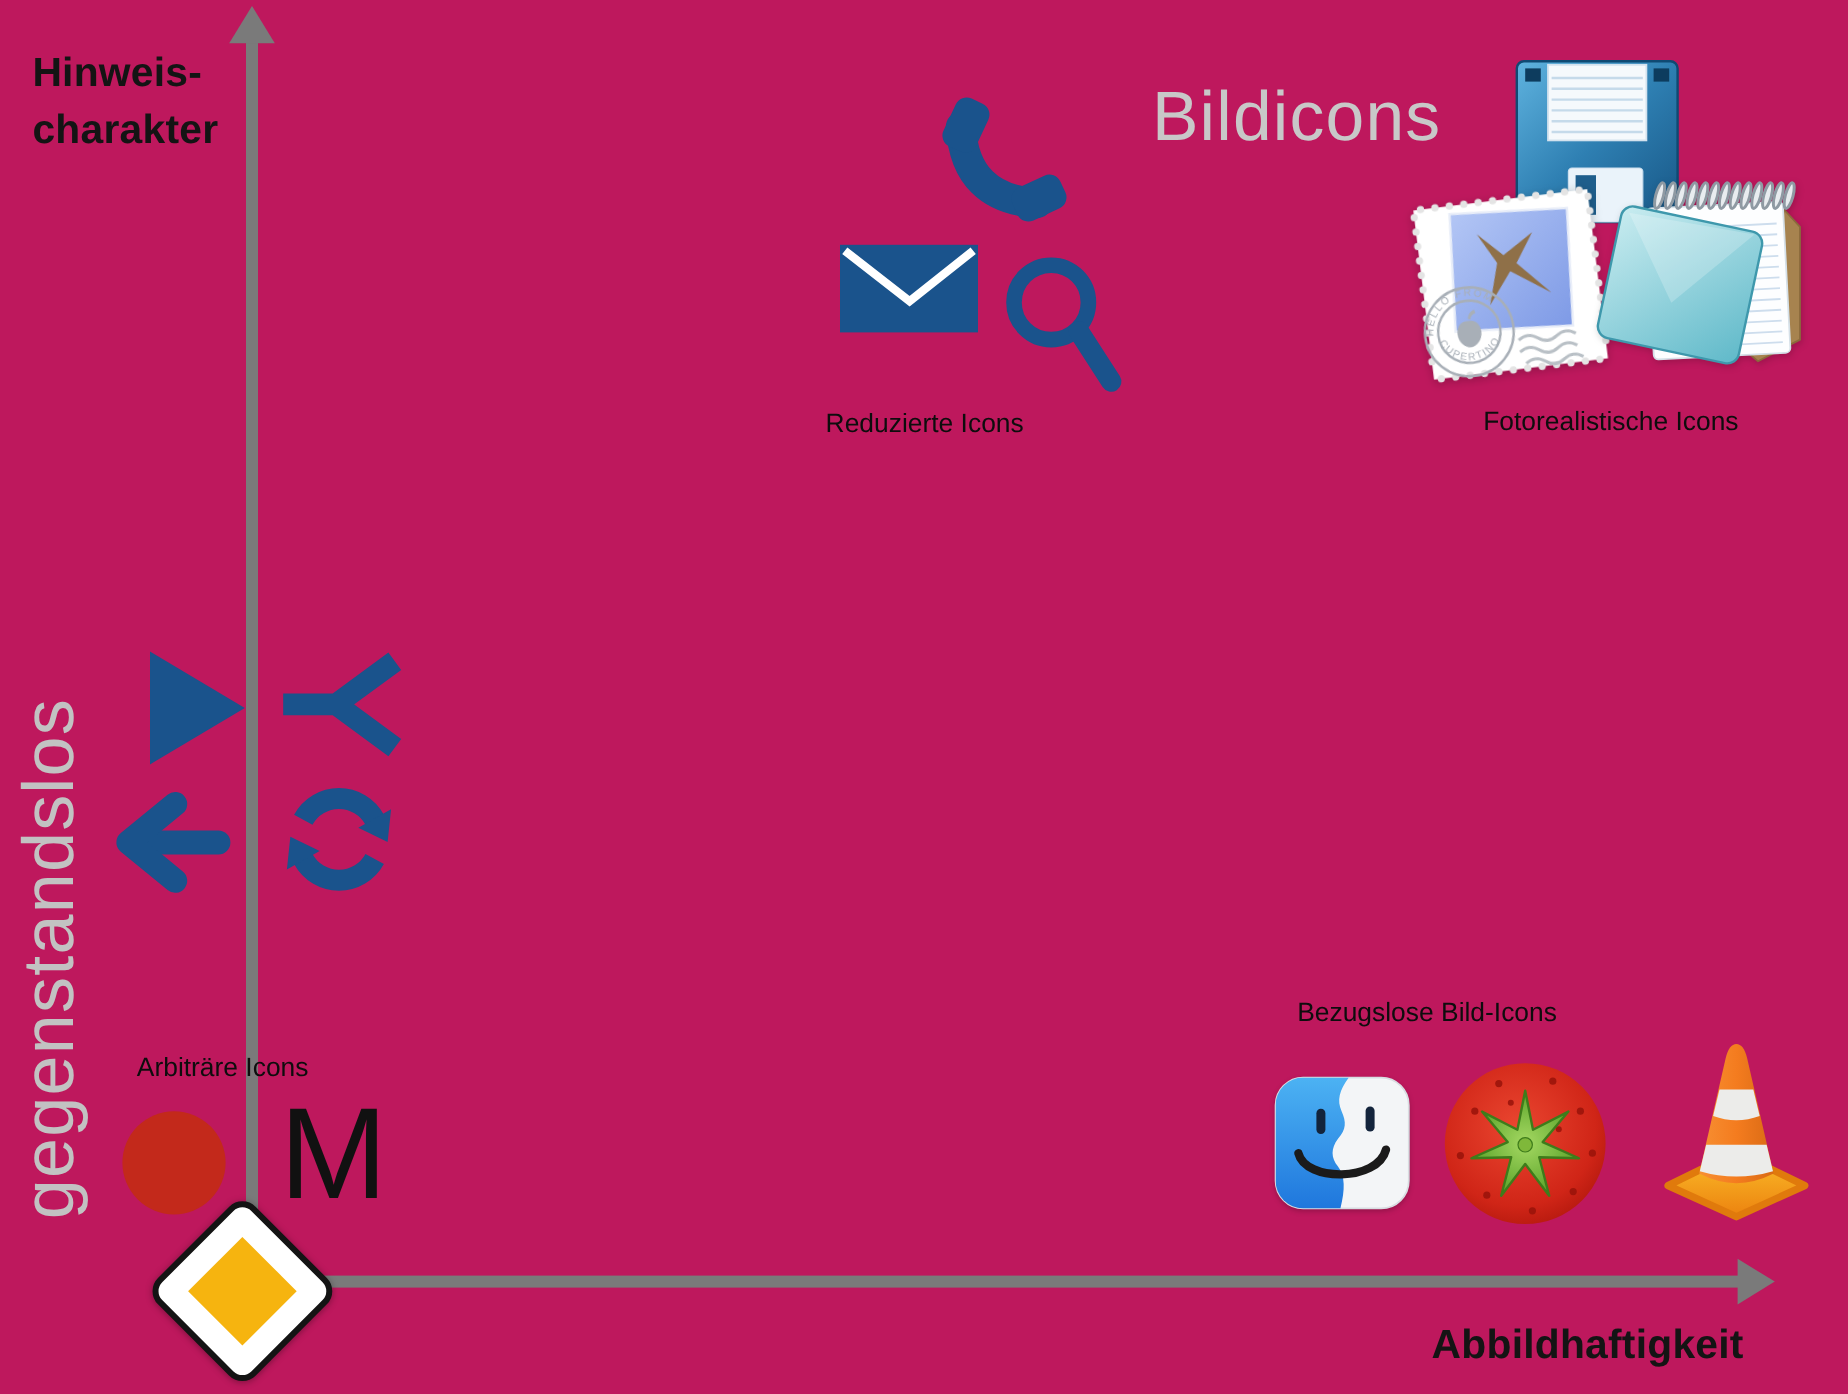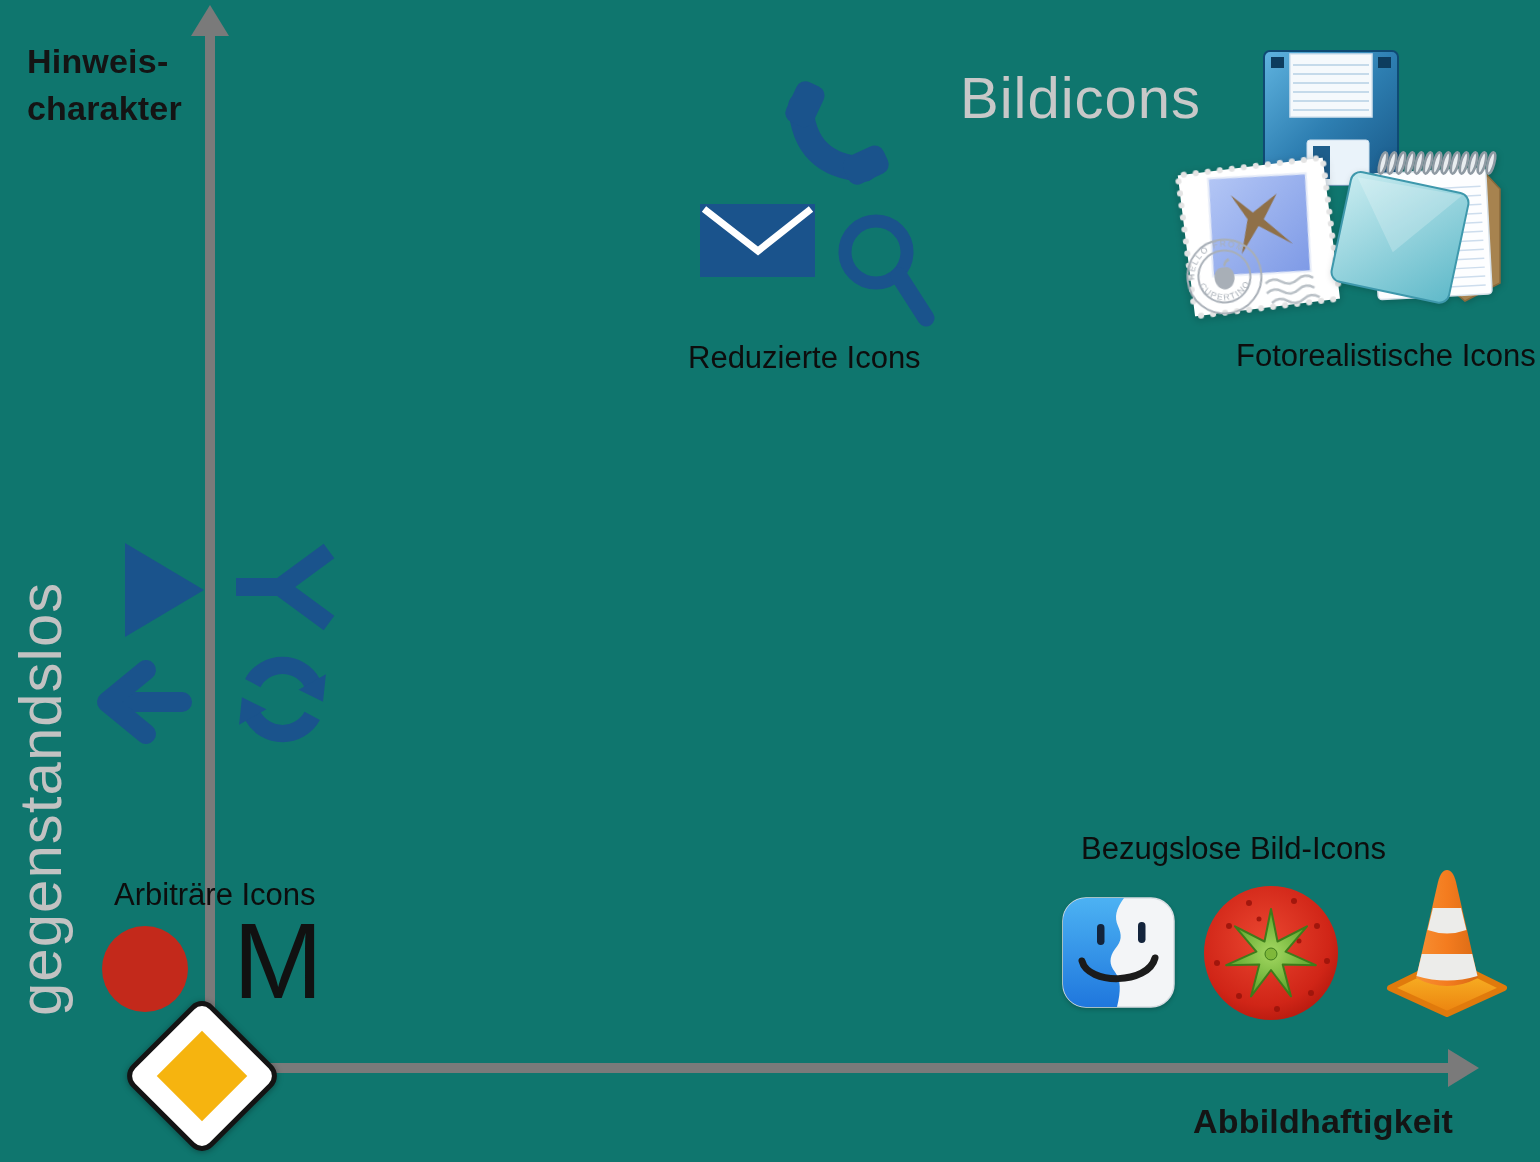--- a/index.html
+++ b/index.html
@@ -1,34 +1,34 @@
 <!DOCTYPE html>
 <html><head>
 <meta charset="utf-8">
 <style>
   html,body{margin:0;padding:0;background:#ffffff;}
-  .canvas{position:relative;width:1540px;height:1162px;background:#0f766e;overflow:hidden;
+  .canvas{position:relative;width:1540px;height:1162px;background:#be185d;overflow:hidden;
           font-family:"Liberation Sans","DejaVu Sans",sans-serif;}
   .abs{position:absolute;}
   svg{display:block;overflow:visible;}
   
   .axis-v{left:205px;top:28px;width:10px;height:1044px;background:#7a7a7a;}
   .axis-h{left:210px;top:1063px;width:1240px;height:10px;background:#7a7a7a;}
   .arrow-up{left:191px;top:5px;width:0;height:0;border-left:19px solid transparent;
             border-right:19px solid transparent;border-bottom:31px solid #7a7a7a;}
   .arrow-right{left:1448px;top:1049px;width:0;height:0;border-top:19px solid transparent;
             border-bottom:19px solid transparent;border-left:31px solid #7a7a7a;}
   
   .axis-label{color:#141414;font-size:34px;font-weight:600;letter-spacing:.2px;}
   .y-axis-label{left:27px;top:38px;line-height:47px;}
   .x-axis-label{left:1193px;top:1102px;}
   .watermark{left:924px;top:64px;font-size:58px;color:#c8c8c8;letter-spacing:1px;margin-left:36px;}
   .side-label{left:6px;top:1016px;font-size:60px;color:#c2c2c2;transform:rotate(-90deg);
               transform-origin:0 0;white-space:nowrap;letter-spacing:1px;}
-  .grp-label{color:#0d0d0d;font-size:31px;white-space:nowrap;}
+  .grp-label{color:#0d0d0d;font-size:22px;white-space:nowrap;}
   .lbl-konzeptuelle{left:83px;top:485px;}
   .lbl-reduzierte{left:688px;top:340px;}
   .lbl-fotorealistische{left:1236px;top:338px;text-align:center;}
   .lbl-arbitraere{left:114px;top:877px;}
   .lbl-bezugslose{left:1081px;top:831px;}
   .letter-m{left:233px;top:905px;font-size:108px;line-height:112px;color:#111;font-weight:400;}
   
   .ic-phone{left:770px;top:82px;}
   .ic-envelope{left:700px;top:204px;}
   .ic-magnifier{left:836px;top:212px;}

